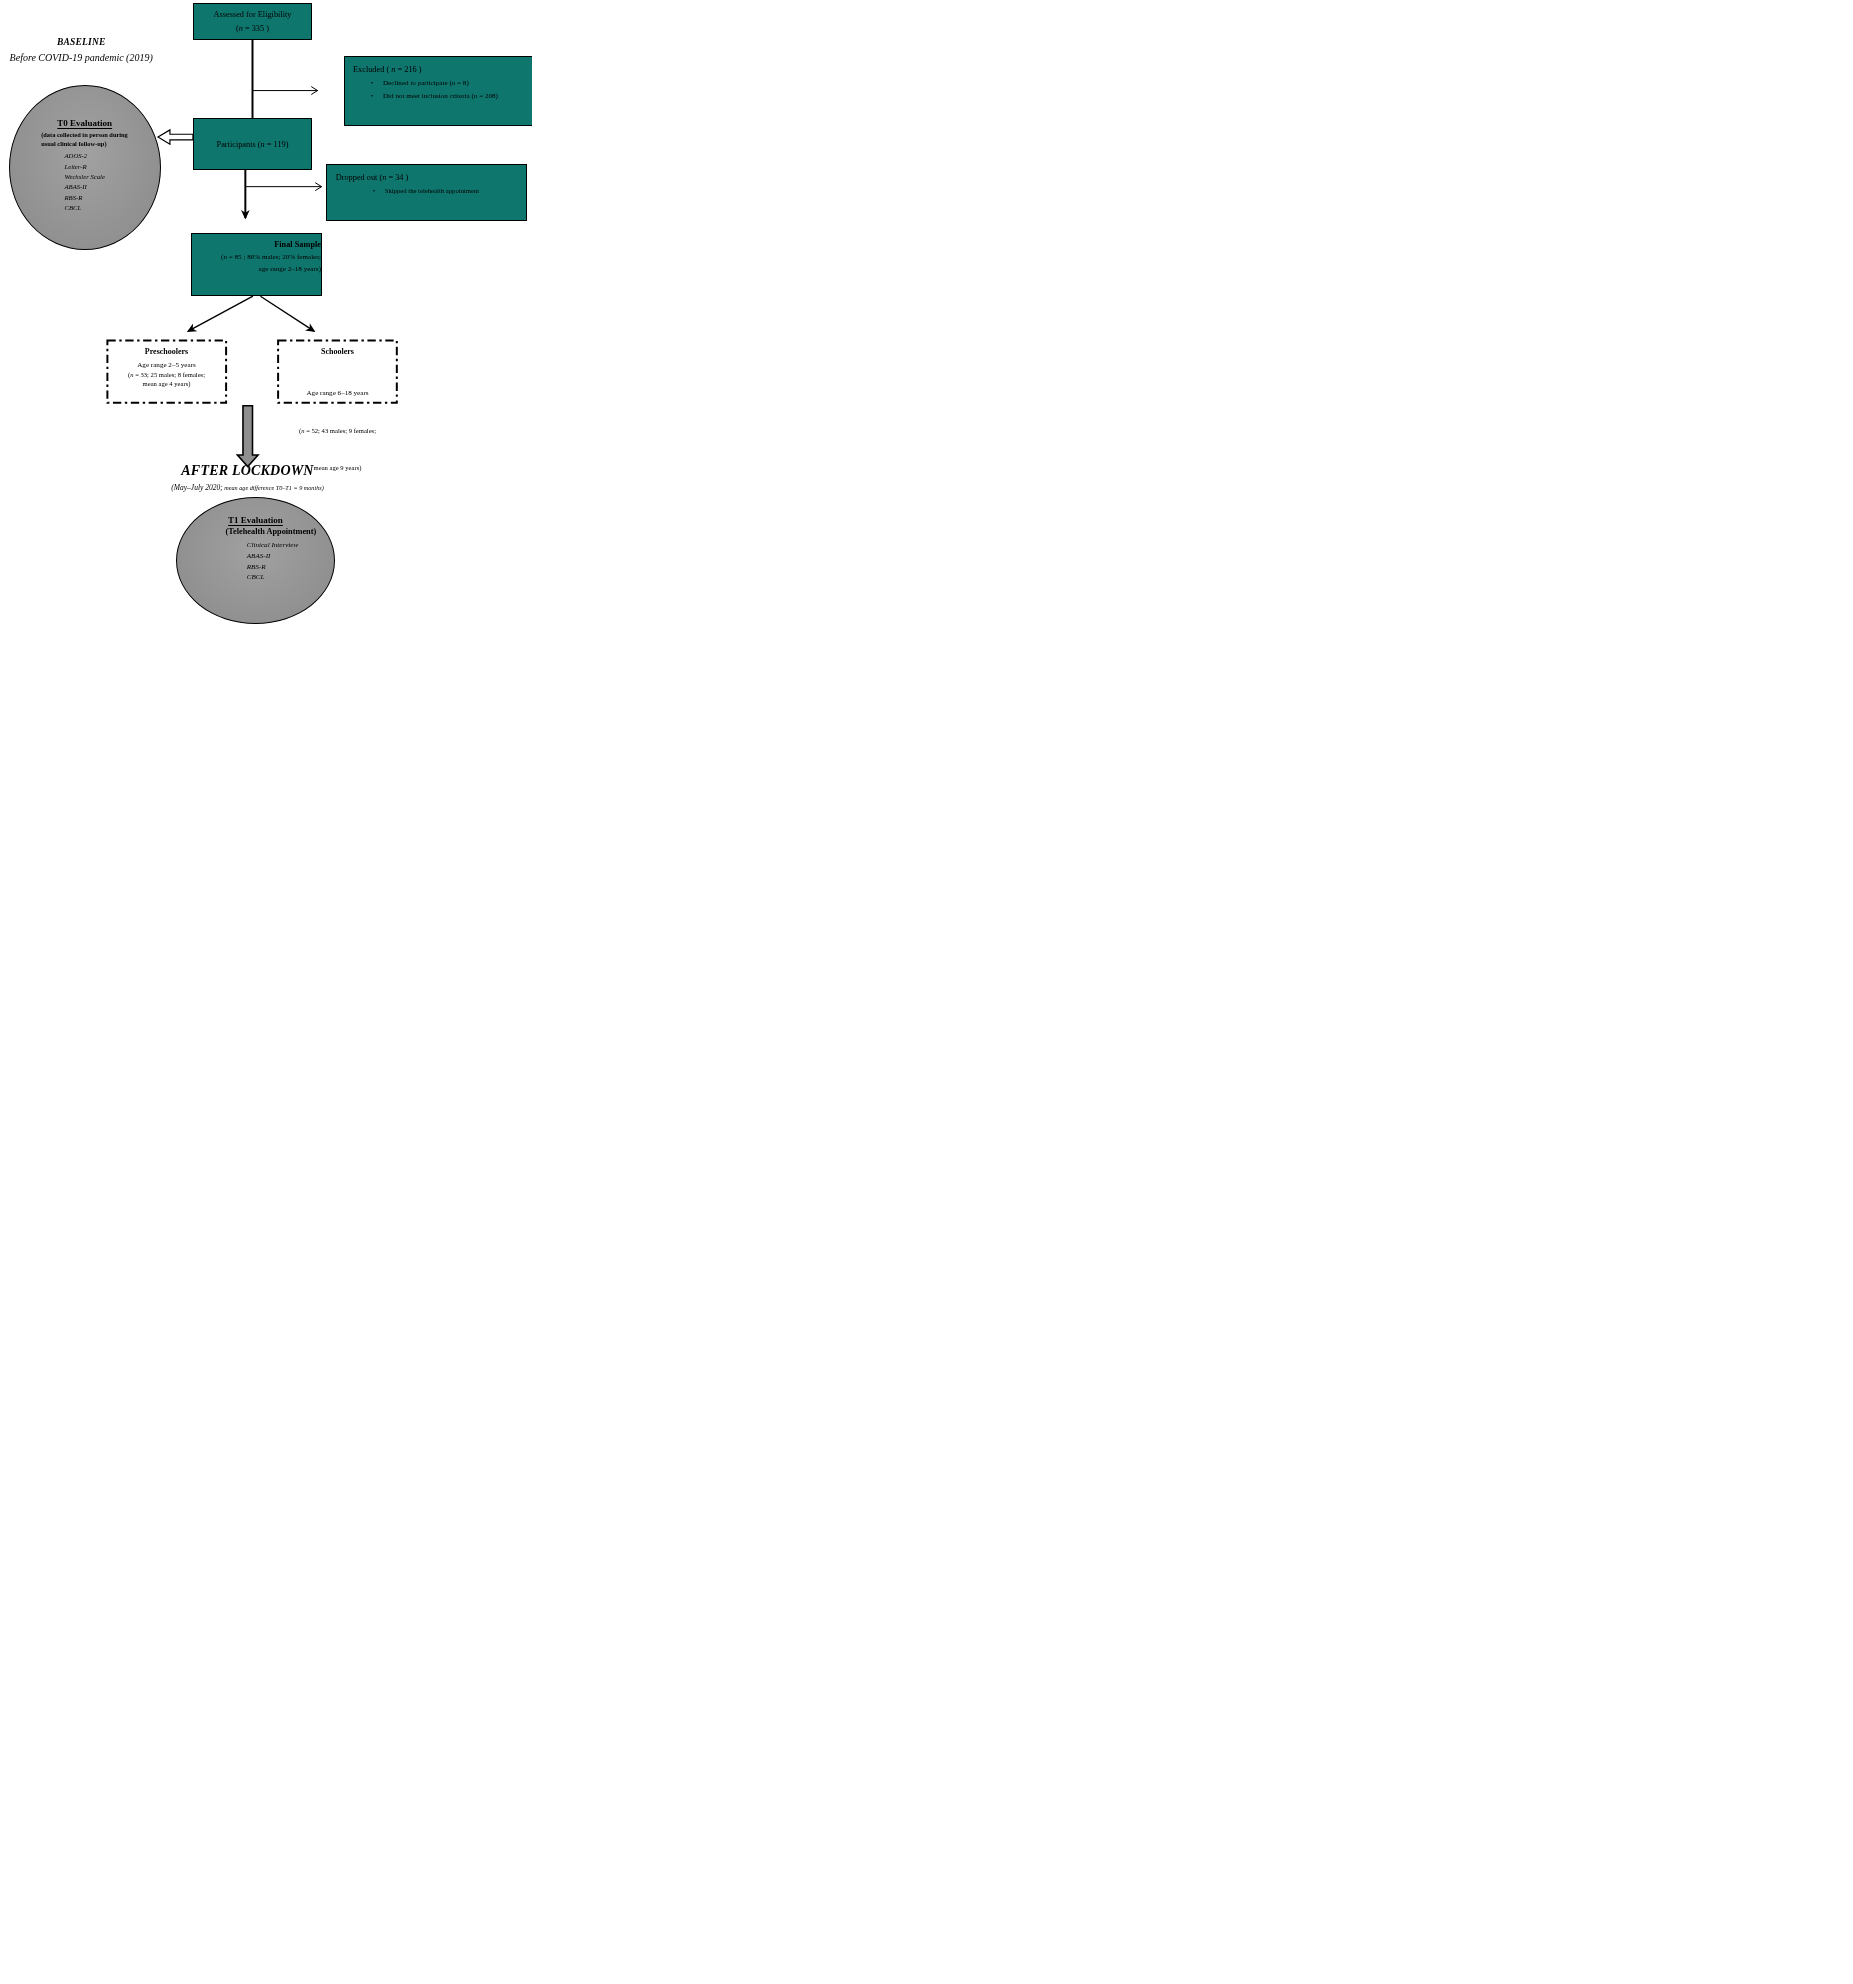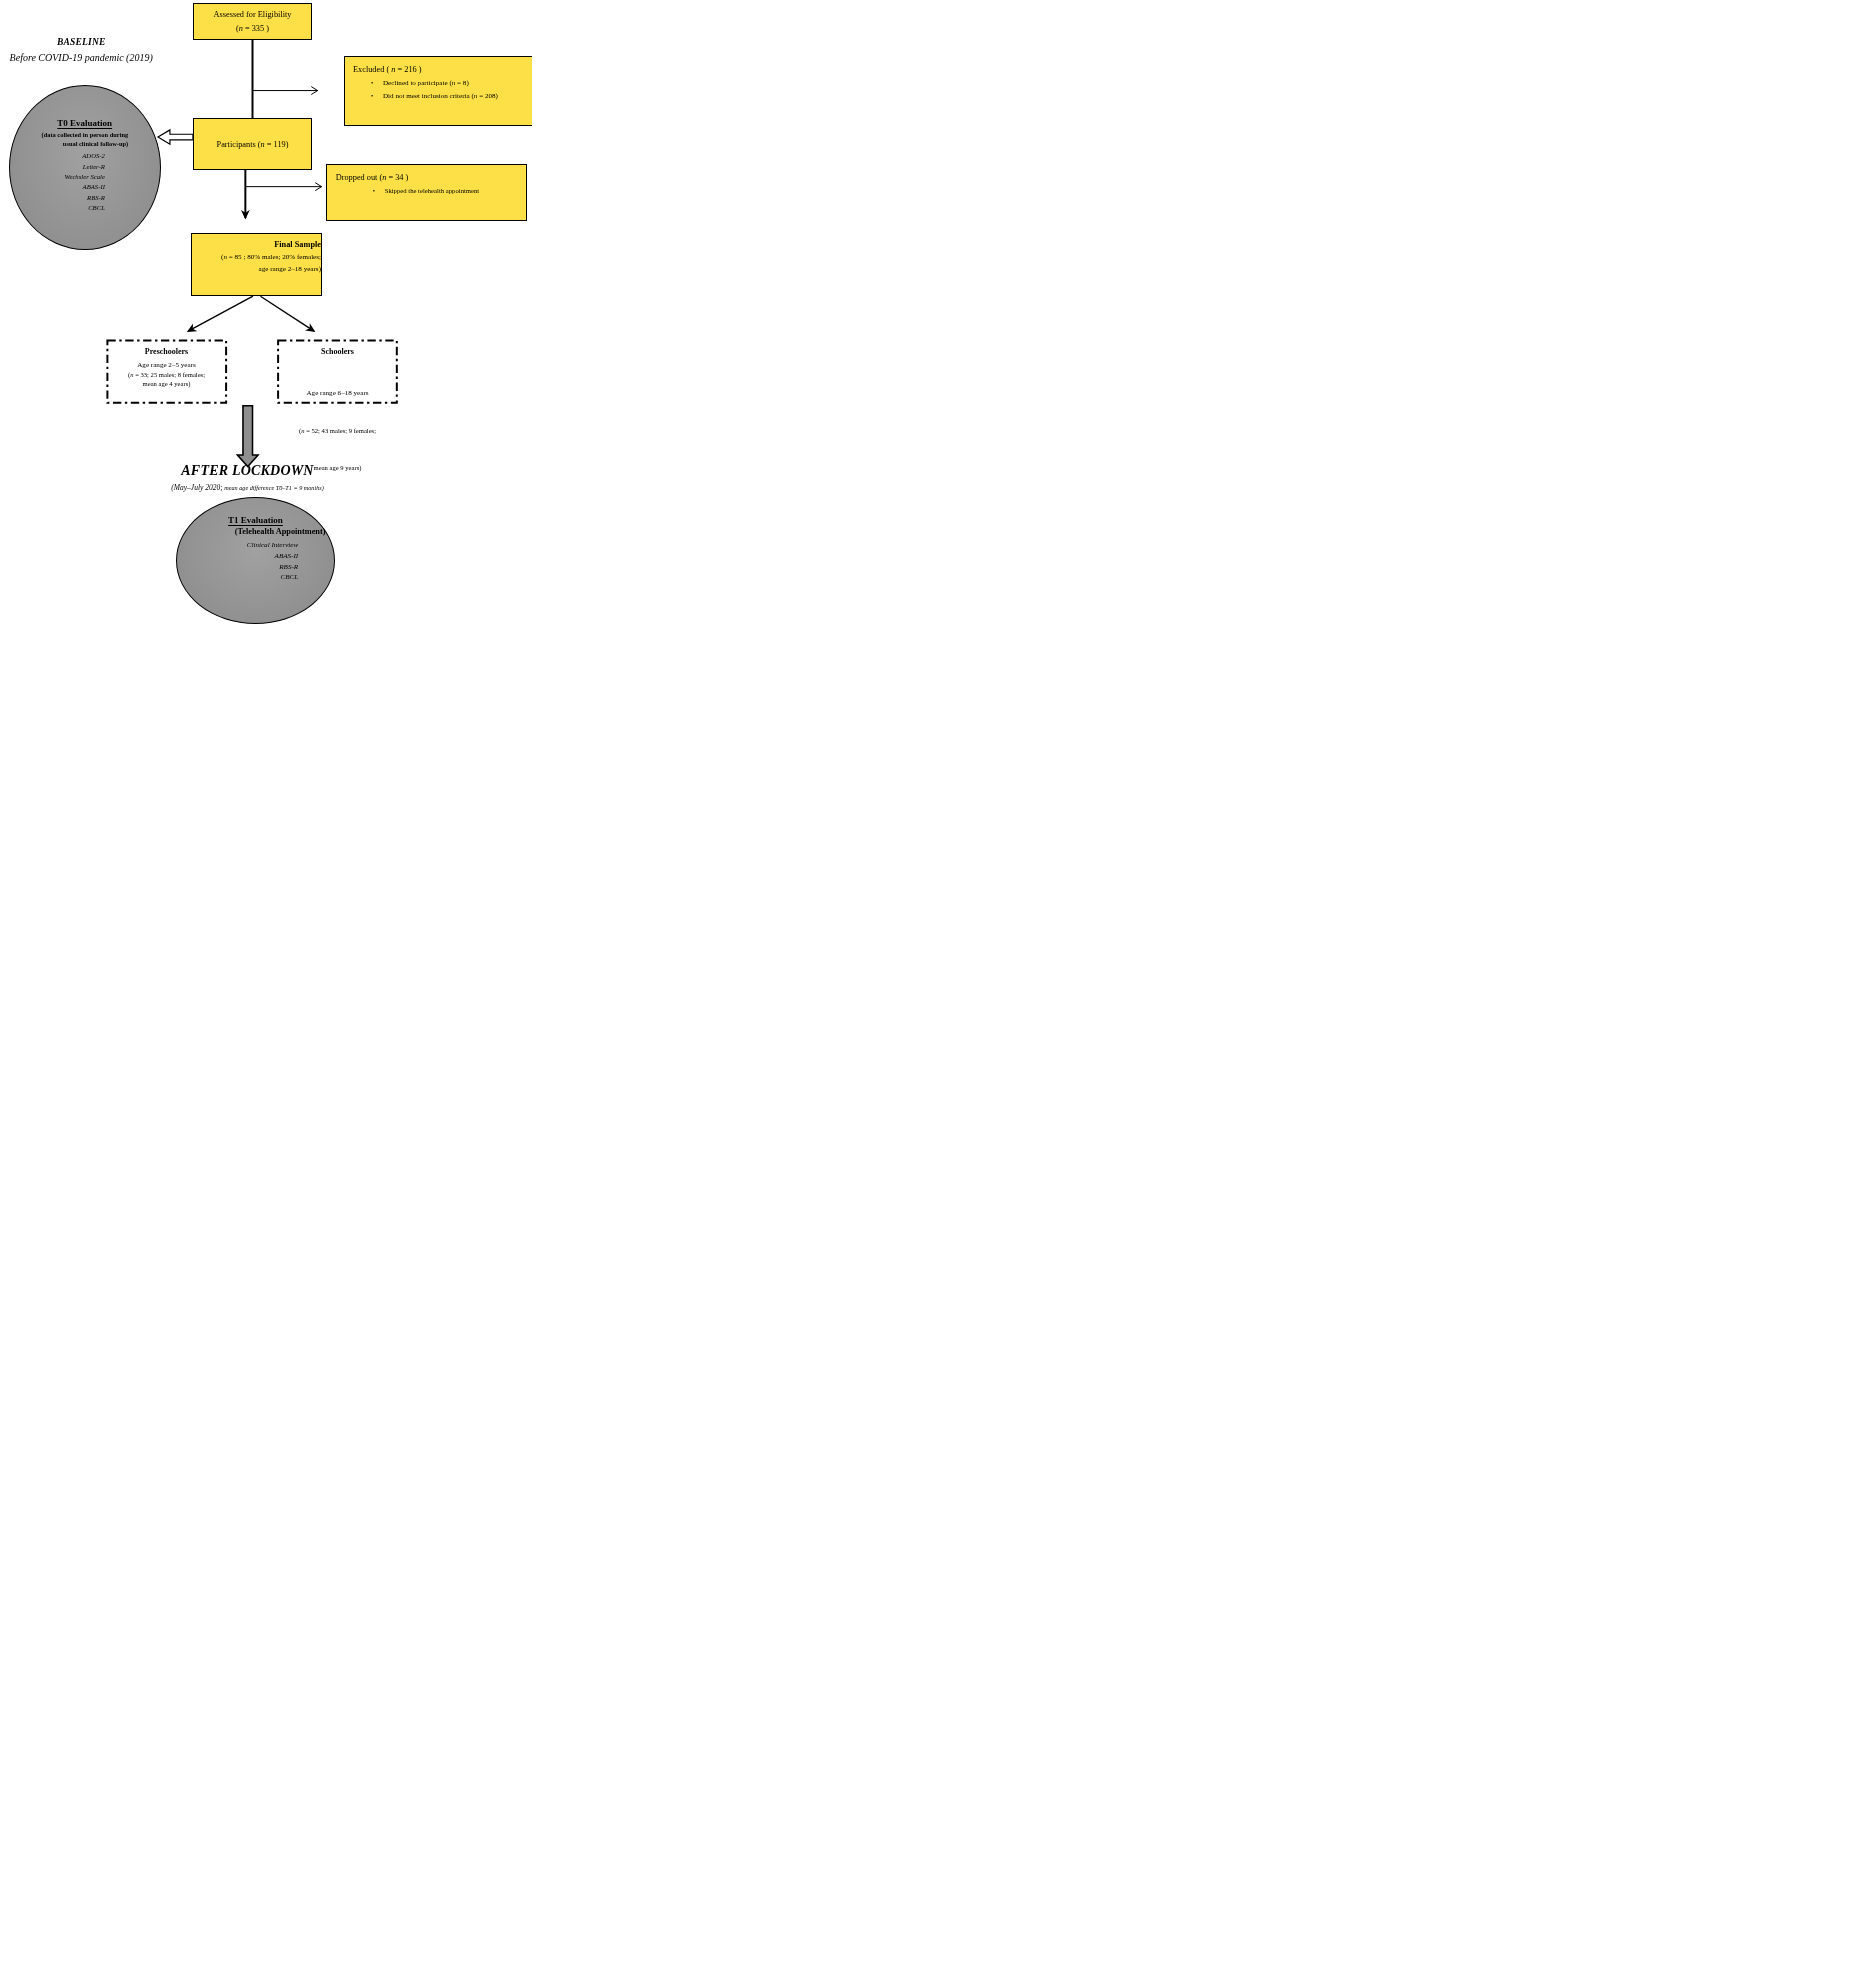--- a/index.html
+++ b/index.html
@@ -1,24 +1,24 @@
 <!DOCTYPE html>
 <html style="--shape-gray: #949494; --arrow-gray: #8f8f8f;font-size:6.4px"><head>
 <meta charset="utf-8">
 <style>
   html,body{margin:0;padding:0;background:#ffffff;}
   .canvas{
     position:relative;width:532px;height:625px;background:#fff;
     font-family:"Liberation Serif", serif;color:#000;overflow:hidden;
   }
-  .box{position:absolute;background:#fde047;border:1.6px solid #000;box-sizing:border-box;}
+  .box{position:absolute;background:#0f766e;border:1.6px solid #000;box-sizing:border-box;}
   .ellipse{
     position:absolute;border:1.2px solid #000;border-radius:50%;box-sizing:border-box;
     background:radial-gradient(ellipse at 50% 42%, #a1a1a1 0%, var(--shape-gray,#949494) 55%, #898989 100%);
-    display:flex;flex-direction:column;align-items:center;text-align:right;
+    display:flex;flex-direction:column;align-items:center;text-align:left;
   }
   .e-title{font-size:9px;font-weight:bold;text-decoration:underline;text-decoration-thickness:0.8px;text-underline-offset:1.6px;}
   .it{font-style:italic;}
 
   .baseline-block{position:absolute;left:3.2px;top:37px;width:156px;text-align:center;}
   .baseline-title{font-size:9.5px;font-weight:bold;font-style:italic;letter-spacing:0.2px;}
   .baseline-sub{font-size:10px;font-style:italic;margin-top:5.2px;}
 
   .assessed{left:193px;top:3.2px;width:119px;height:37px;display:flex;flex-direction:column;
     justify-content:space-evenly;align-items:center;text-align:center;font-size:8.3px;padding:1.6px 0;}

